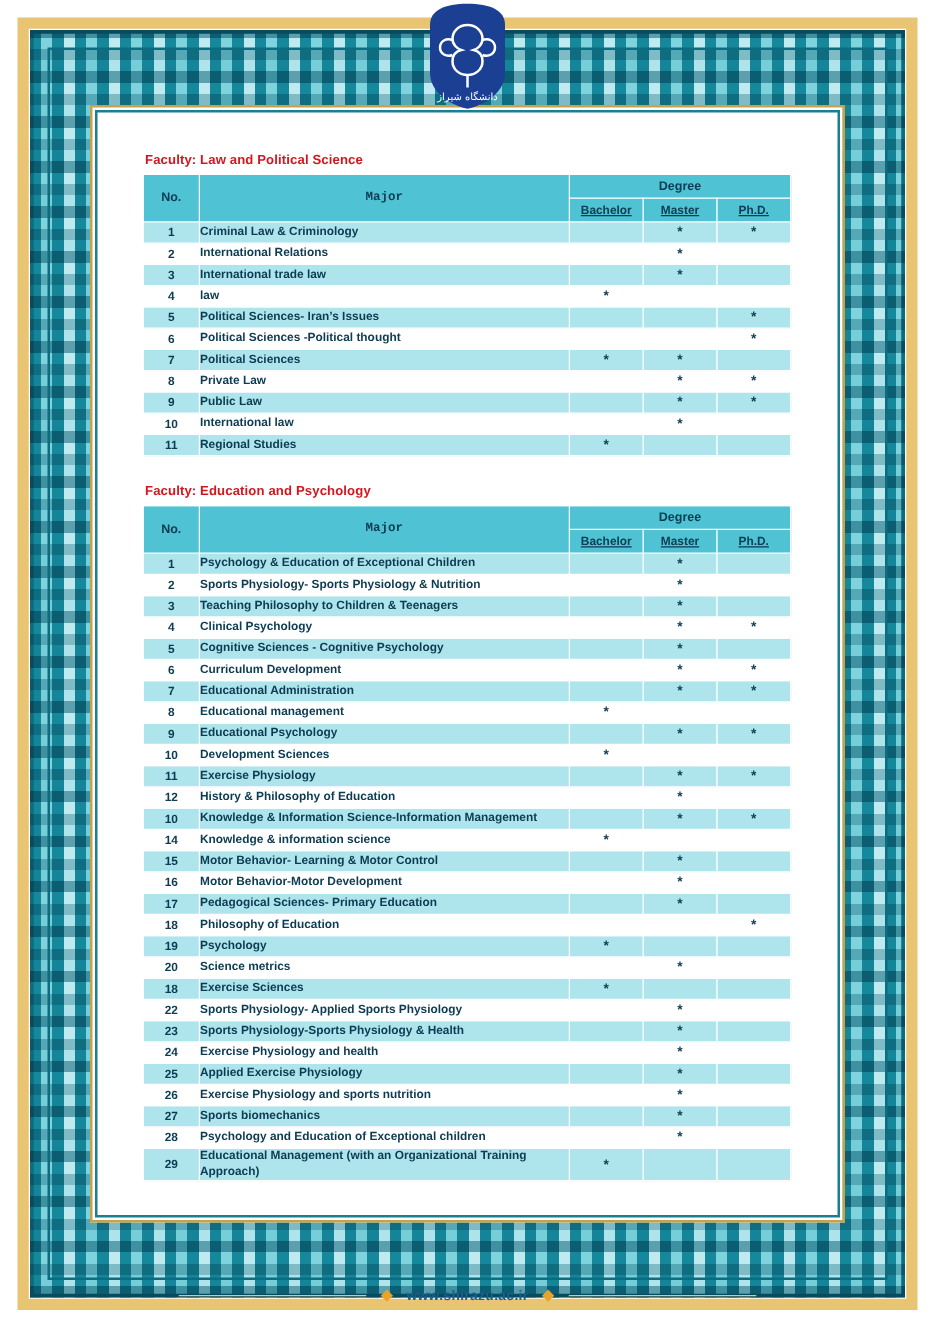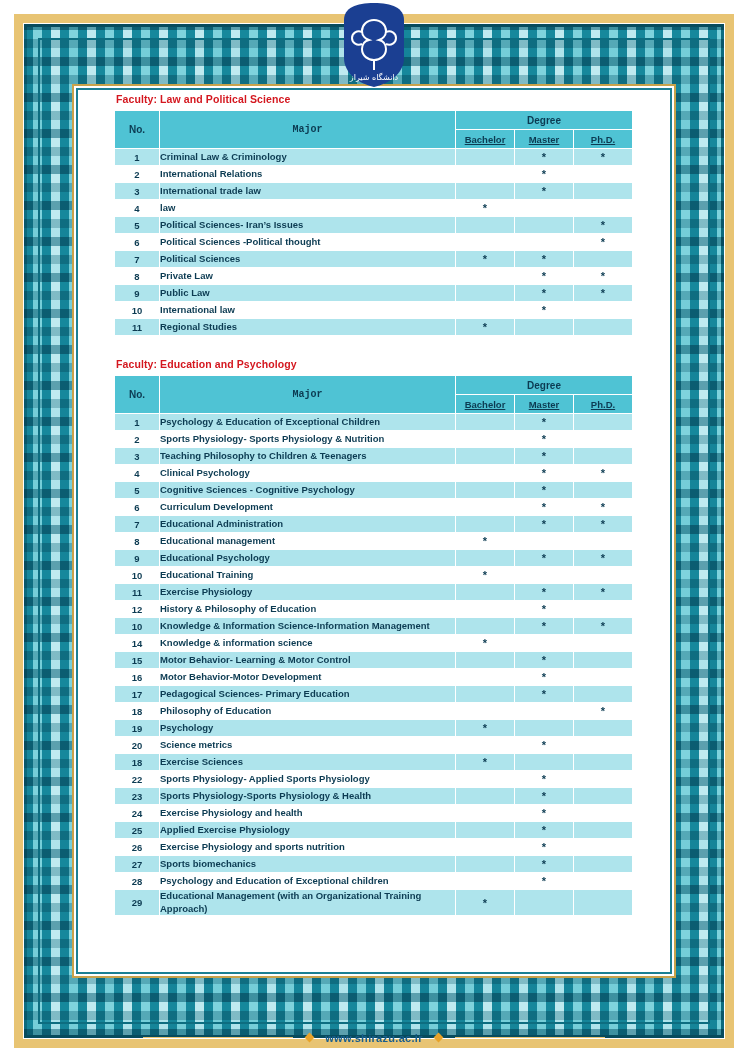--- a/index.html
+++ b/index.html
@@ -75,21 +75,21 @@
     transform: translateX(-50%);
     width: 76px;
     height: 86px;
     z-index: 6;
   }
 
   
   .content {
     position: absolute;
     left: 96px;
-    top: 93px;
+    top: 122px;
     width: 556px;
     z-index: 5;
   }
   .faculty-title {
     color: #d4171f;
     font-size: 10.5px;
     font-weight: bold;
     margin: 0 0 5px 20px;
     letter-spacing: 0.1px;
   }
@@ -383,21 +383,21 @@
             </tr>
             <tr>
               <td class="no">9</td>
               <td class="major">Educational Psychology</td>
               <td class="mark"></td>
               <td class="mark">*</td>
               <td class="mark">*</td>
             </tr>
             <tr class="alt">
               <td class="no">10</td>
-              <td class="major">Educational Training</td>
+              <td class="major">Development Sciences</td>
               <td class="mark">*</td>
               <td class="mark"></td>
               <td class="mark"></td>
             </tr>
             <tr>
               <td class="no">11</td>
               <td class="major">Exercise Physiology</td>
               <td class="mark"></td>
               <td class="mark">*</td>
               <td class="mark">*</td>

